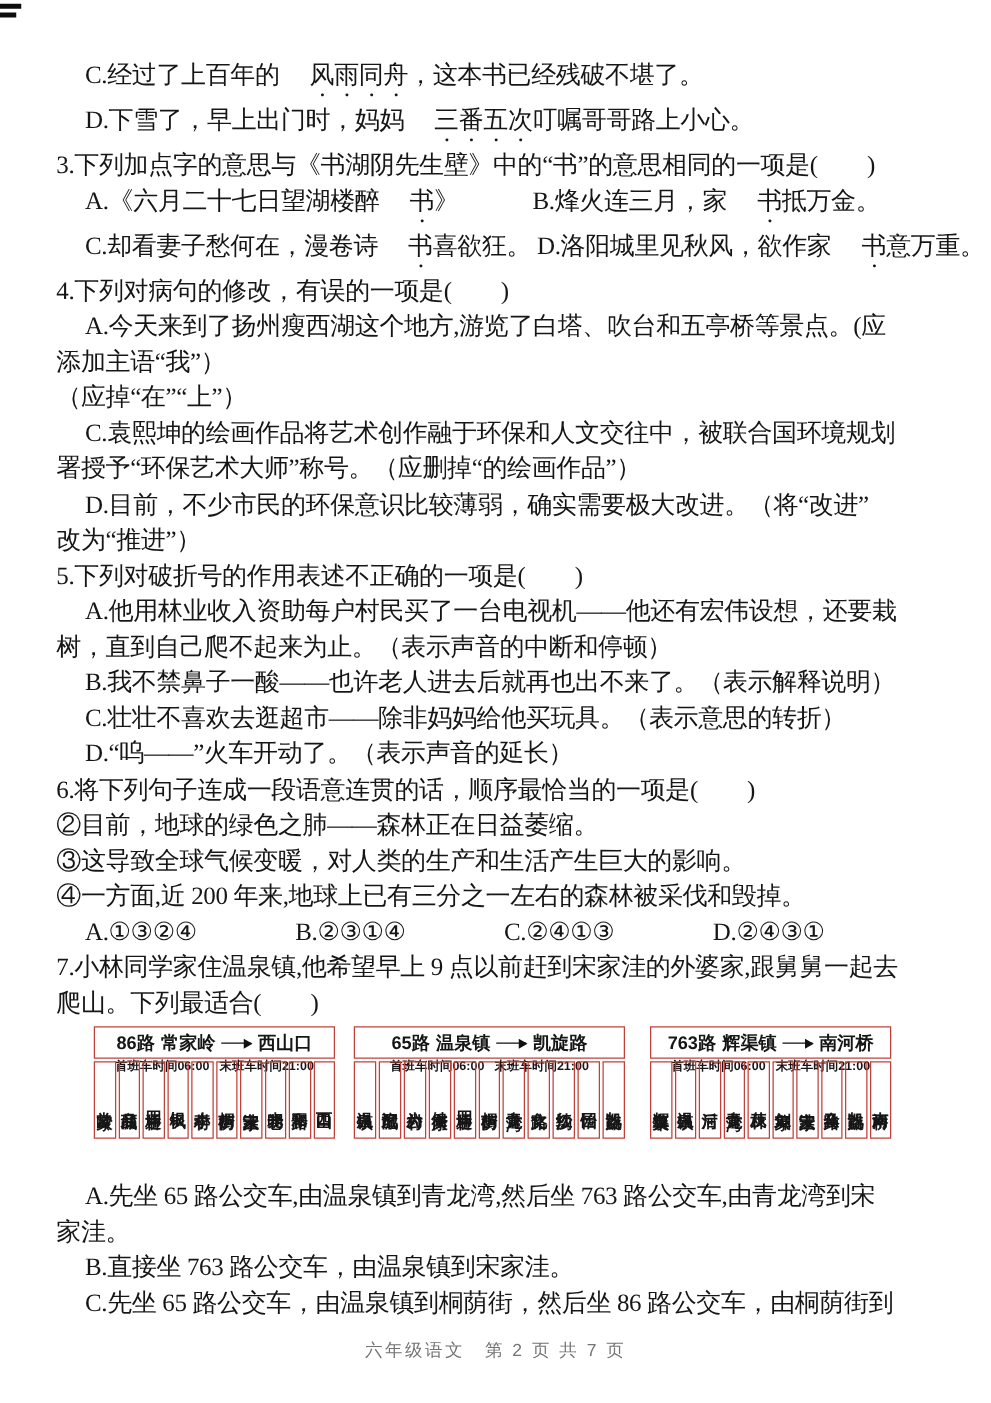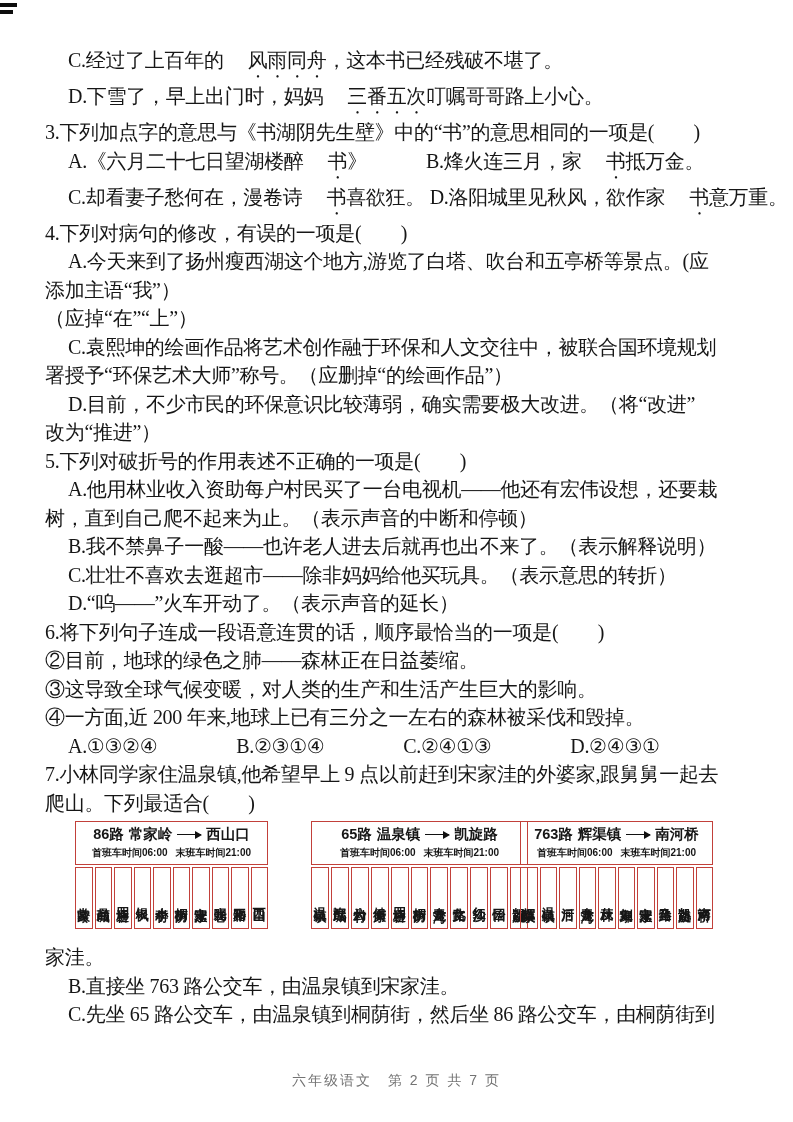--- a/index.html
+++ b/index.html
@@ -20,23 +20,23 @@
   }
   .line.ind { padding-left:23px; }
   .em {
     -webkit-text-emphasis:filled dot; -webkit-text-emphasis-position:under right;
     text-emphasis:filled dot; text-emphasis-position:under right;padding-left:24px;
   }
 
   .tables-row { position:relative; height:112px; margin:4px 0 10px; }
   .bus-table { position:absolute; top:0; font-family:"Liberation Sans","DejaVu Sans",sans-serif; }
   .bt1 { left:30px;  width:193px; }
-  .bt2 { left:238px; width:217px;margin-left:28px; }
+  .bt2 { left:238px; width:217px; }
   .bt3 { left:475px; width:193px; }
-  .bt-head { border:1.5px solid var(--red); box-sizing:border-box; height:44px; text-align:left; }
+  .bt-head { border:1.5px solid var(--red); box-sizing:border-box; height:26px; text-align:left; }
   .bt-title { font-size:14.5px; font-weight:bold; padding-top:3px; white-space:nowrap;
               display:flex; align-items:center; justify-content:center; gap:5px; }
   .bt-arrow { display:inline-block; width:24px; height:1.8px; background:#111; position:relative; }
   .bt-arrow::after { content:""; position:absolute; right:-1px; top:-3.1px; border-left:7px solid #111;
               border-top:4px solid transparent; border-bottom:4px solid transparent; }
   .bt-times { font-size:10px; font-weight:bold; white-space:nowrap; display:flex; justify-content:center; gap:8px; margin-top:2px; }
   .bt-stops { display:flex; gap:2px; margin-top:2px; height:62px; }
   .stop {
     flex:1; border:1.5px solid var(--red); box-sizing:border-box;
     display:flex; align-items:center; justify-content:center;
@@ -223,19 +223,20 @@
           <div class="stop">
             <span>凯旋路</span>
           </div>
           <div class="stop">
             <span>南河桥</span>
           </div>
         </div>
       </div>
     </div>
   <div id="lines-bottom">
+      <div class="line ind">A.先坐 65 路公交车,由温泉镇到青龙湾,然后坐 763 路公交车,由青龙湾到宋</div>
       <div class="line">家洼。</div>
       <div class="line ind">B.直接坐 763 路公交车，由温泉镇到宋家洼。</div>
       <div class="line ind">C.先坐 65 路公交车，由温泉镇到桐荫街，然后坐 86 路公交车，由桐荫街到</div>
     </div>
 </div>
 
 <div class="footer">六年级语文　第 2 页 共 7 页</div>
 
 </body></html>

